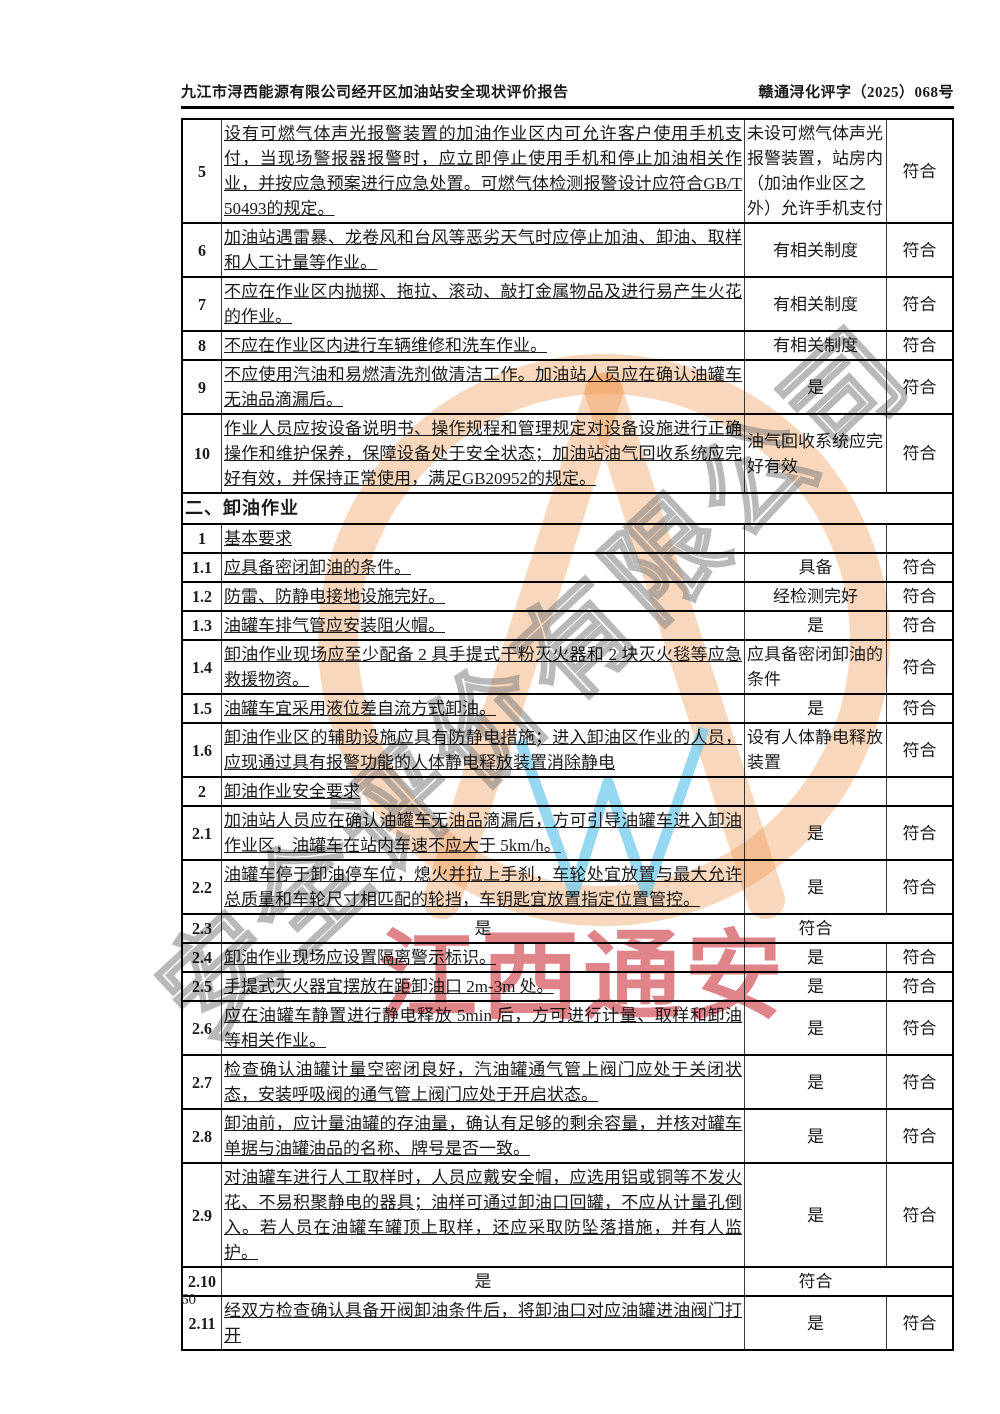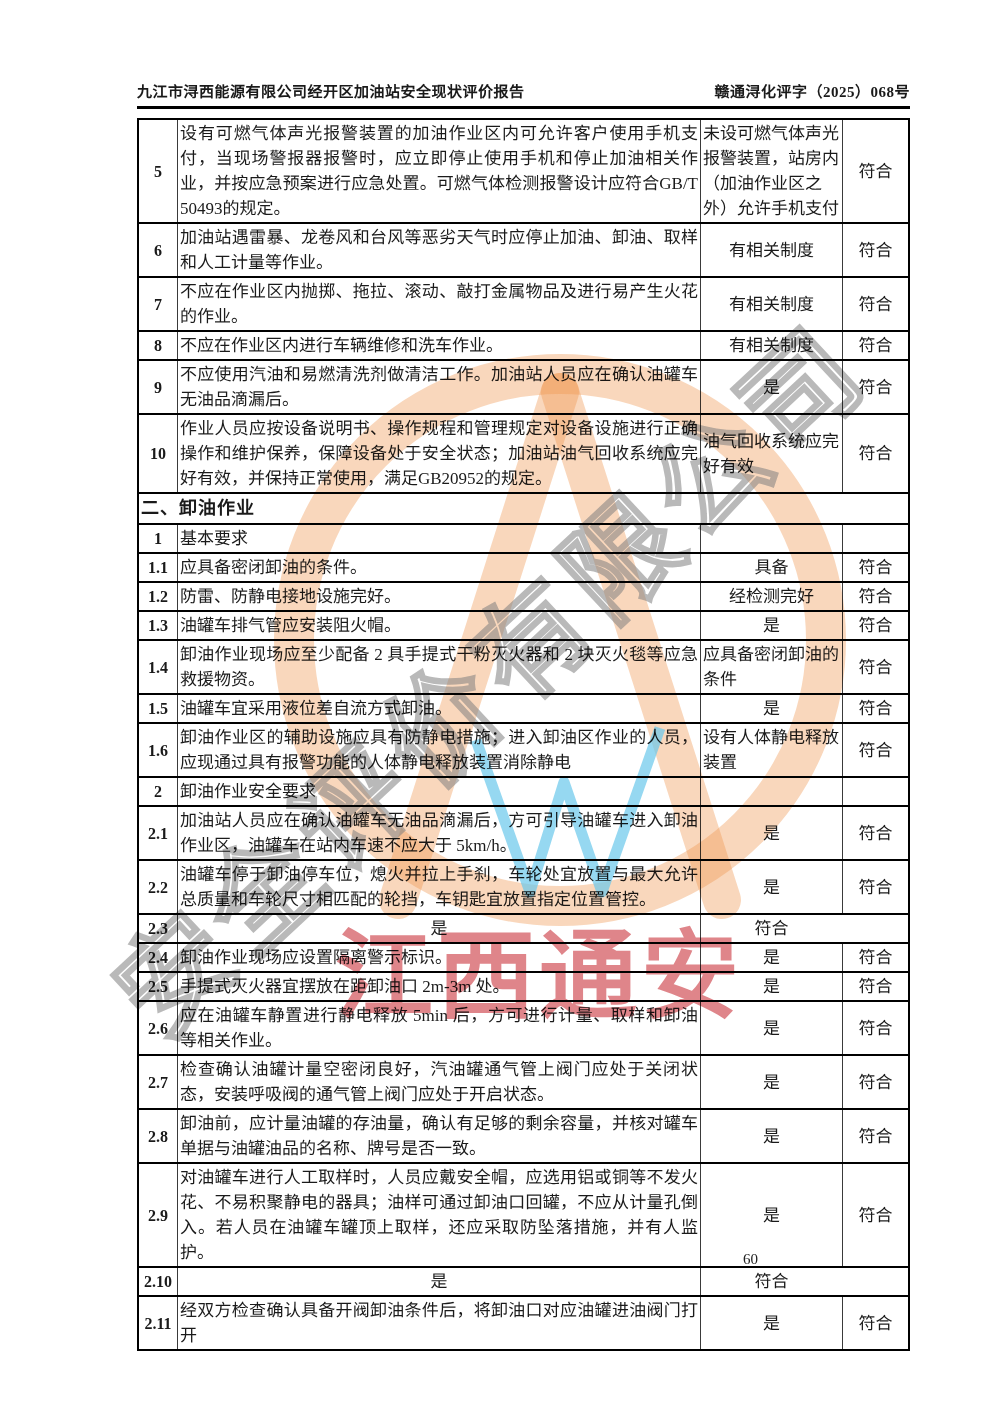--- a/index.html
+++ b/index.html
@@ -4,21 +4,21 @@
 <style>
   html,body{margin:0;padding:0;}
   body{
     width:1000px;height:1414px;
     background:#ffffff;
     position:relative;
     font-family:"Liberation Serif","DejaVu Serif",serif;
     color:#1a1a1a;
     overflow:hidden;
   }
-  .sheet{position:absolute;inset:0;}
+  .sheet{position:absolute;inset:0;margin-left:44px;}
   
   .page-header{
     position:absolute;left:137px;top:80px;width:773px;
     display:flex;justify-content:space-between;align-items:flex-end;
     font-size:15px;font-weight:bold;letter-spacing:.5px;
   }
   .header-rule{
     position:absolute;left:137px;top:106px;width:773px;
     border-top:3px solid #000;height:0;
   }
@@ -38,34 +38,34 @@
     box-sizing:border-box;
     border-left:1px solid #3a3a3a;
     font-size:17px;line-height:25px;
     padding:1px 2px;
   }
   .td:first-child{border-left:none;}
   .c-no{
     display:flex;align-items:center;justify-content:center;
     font-weight:bold;font-size:16px;
   }
-  .c-content{text-align:justify;padding-right:2px;}
+  .c-content{text-align:justify;padding-right:2px;text-decoration:underline;}
   .c-status,.c-result{
     display:flex;align-items:center;justify-content:center;
     text-align:left;
   }
   .sec-row{display:block;}
   .c-sec{
     border-left:none;font-weight:bold;
     font-size:18px;line-height:27px;letter-spacing:1px;
   }
   
   .page-footer{
-    position:absolute;left:137px;top:1251px;width:621px;
-    text-align:right;font-size:15px;color:#222;
+    position:absolute;left:137px;top:1291px;width:621px;
+    text-align:left;font-size:15px;color:#222;
   }
   
   .watermark{
     position:absolute;inset:0;pointer-events:none;
     mix-blend-mode:multiply;z-index:5;
   }
   .wm-emblem{position:absolute;left:240px;top:320px;}
   .wm-diagonal{
     position:absolute;left:128px;top:925px;
     transform:rotate(-43deg);transform-origin:0 50%;

